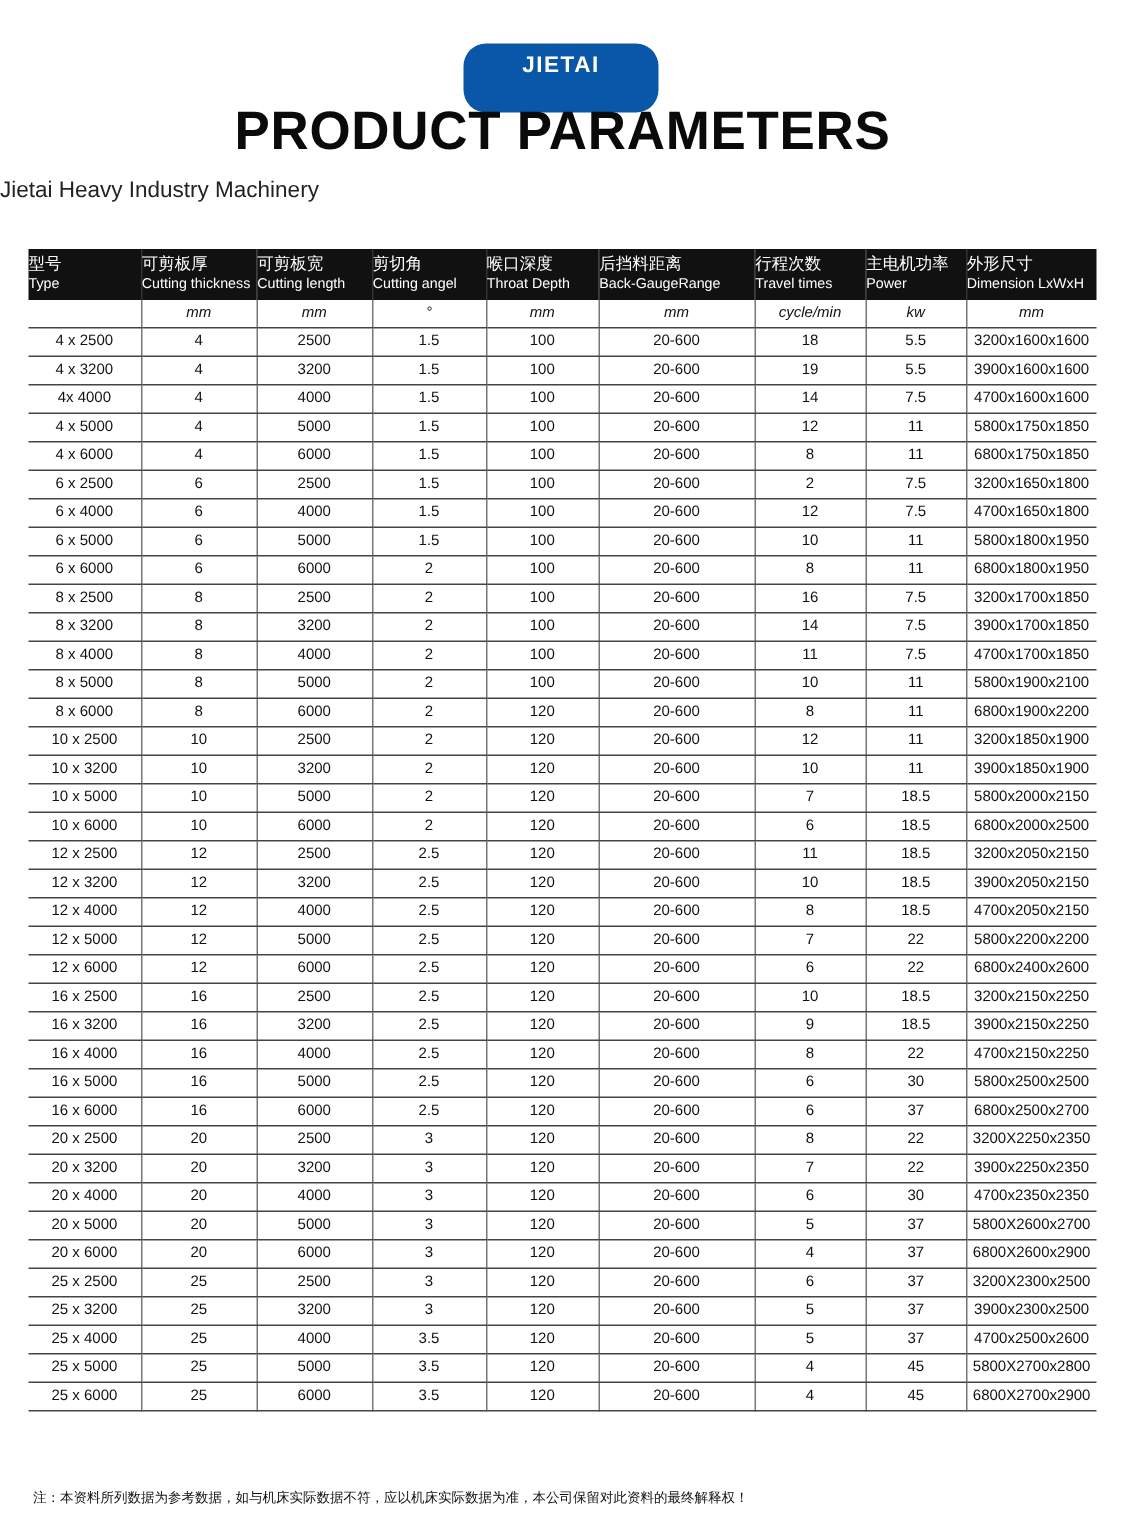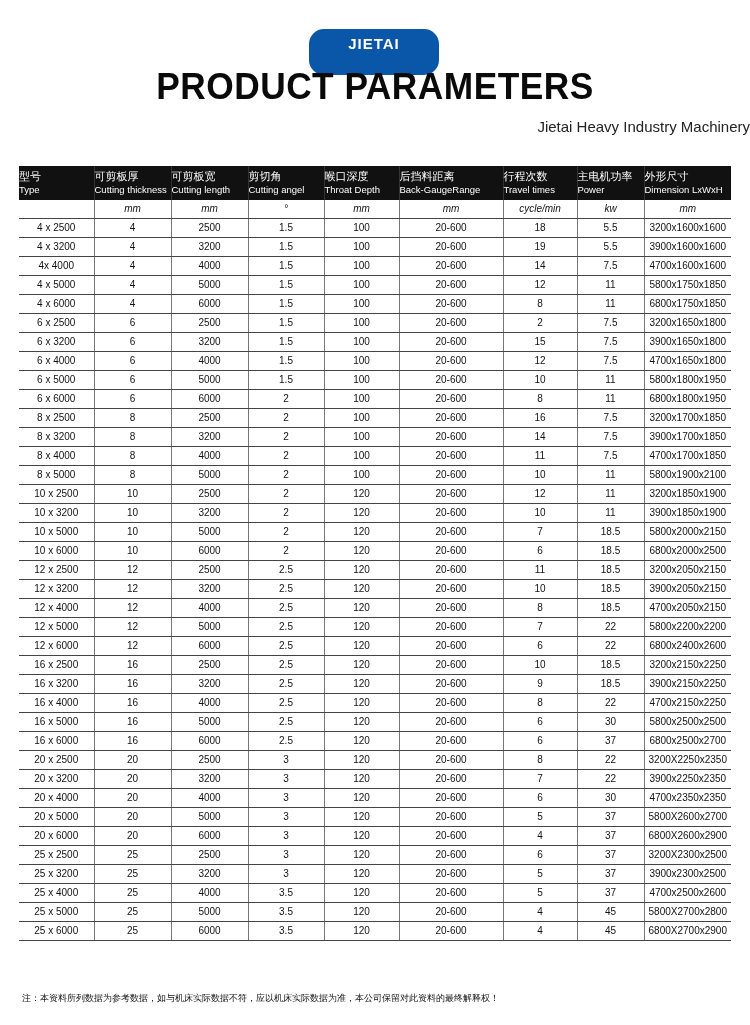--- a/index.html
+++ b/index.html
@@ -4,21 +4,21 @@
 <style>
   html, body { margin:0; padding:0; background:#ffffff; }
   body { width:750px; height:1025px; position:relative; overflow:hidden;
          font-family:"Liberation Sans", "DejaVu Sans", sans-serif; color:#111; }
   .brand-pill { position:absolute; left:309px; top:29px; width:130px; height:46px;
     background:#0a56a8; border-radius:15px; color:#fff; font-weight:bold;
     font-size:15px; letter-spacing:1px; text-align:center; line-height:30px; }
   .page-title { position:absolute; left:0; right:0; top:66px; text-align:center;
     font-size:36px; font-weight:bold; letter-spacing:0.5px; color:#0a0a0a;
     transform:scaleX(0.98); }
-  .subtitle { position:absolute; left:0; right:0; top:118px; text-align:right;
+  .subtitle { position:absolute; left:0; right:0; top:118px; text-align:left;
     font-size:15px; color:#222; }
   table.params { position:absolute; left:19px; top:166px; width:712px;
     border-collapse:collapse; table-layout:fixed; font-size:10px; }
   table.params th { background:#111; color:#fff; font-weight:normal; height:34px;
     padding:0; line-height:13px; text-align:left; border-right:1px solid #333; }
   table.params th .cn { display:block; font-size:11px; }
   table.params th .en { display:block; font-size:9.5px; }
   table.params td { height:18px; padding:0; text-align:center; border-bottom:1.2px solid #444;
     border-right:1px solid #777; line-height:18px; color:#111; }
   table.params td:last-child, table.params th:last-child { border-right:none; }
@@ -156,31 +156,20 @@
         <td>6</td>
         <td>2500</td>
         <td>1.5</td>
         <td>100</td>
         <td>20-600</td>
         <td>2</td>
         <td>7.5</td>
         <td>3200x1650x1800</td>
       </tr>
       <tr>
-        <td>6 x 3200</td>
-        <td>6</td>
-        <td>3200</td>
-        <td>1.5</td>
-        <td>100</td>
-        <td>20-600</td>
-        <td>15</td>
-        <td>7.5</td>
-        <td>3900x1650x1800</td>
-      </tr>
-      <tr>
         <td>6 x 4000</td>
         <td>6</td>
         <td>4000</td>
         <td>1.5</td>
         <td>100</td>
         <td>20-600</td>
         <td>12</td>
         <td>7.5</td>
         <td>4700x1650x1800</td>
       </tr>
@@ -242,20 +231,31 @@
       <tr>
         <td>8 x 5000</td>
         <td>8</td>
         <td>5000</td>
         <td>2</td>
         <td>100</td>
         <td>20-600</td>
         <td>10</td>
         <td>11</td>
         <td>5800x1900x2100</td>
+      </tr>
+      <tr>
+        <td>8 x 6000</td>
+        <td>8</td>
+        <td>6000</td>
+        <td>2</td>
+        <td>120</td>
+        <td>20-600</td>
+        <td>8</td>
+        <td>11</td>
+        <td>6800x1900x2200</td>
       </tr>
       <tr>
         <td>10 x 2500</td>
         <td>10</td>
         <td>2500</td>
         <td>2</td>
         <td>120</td>
         <td>20-600</td>
         <td>12</td>
         <td>11</td>

